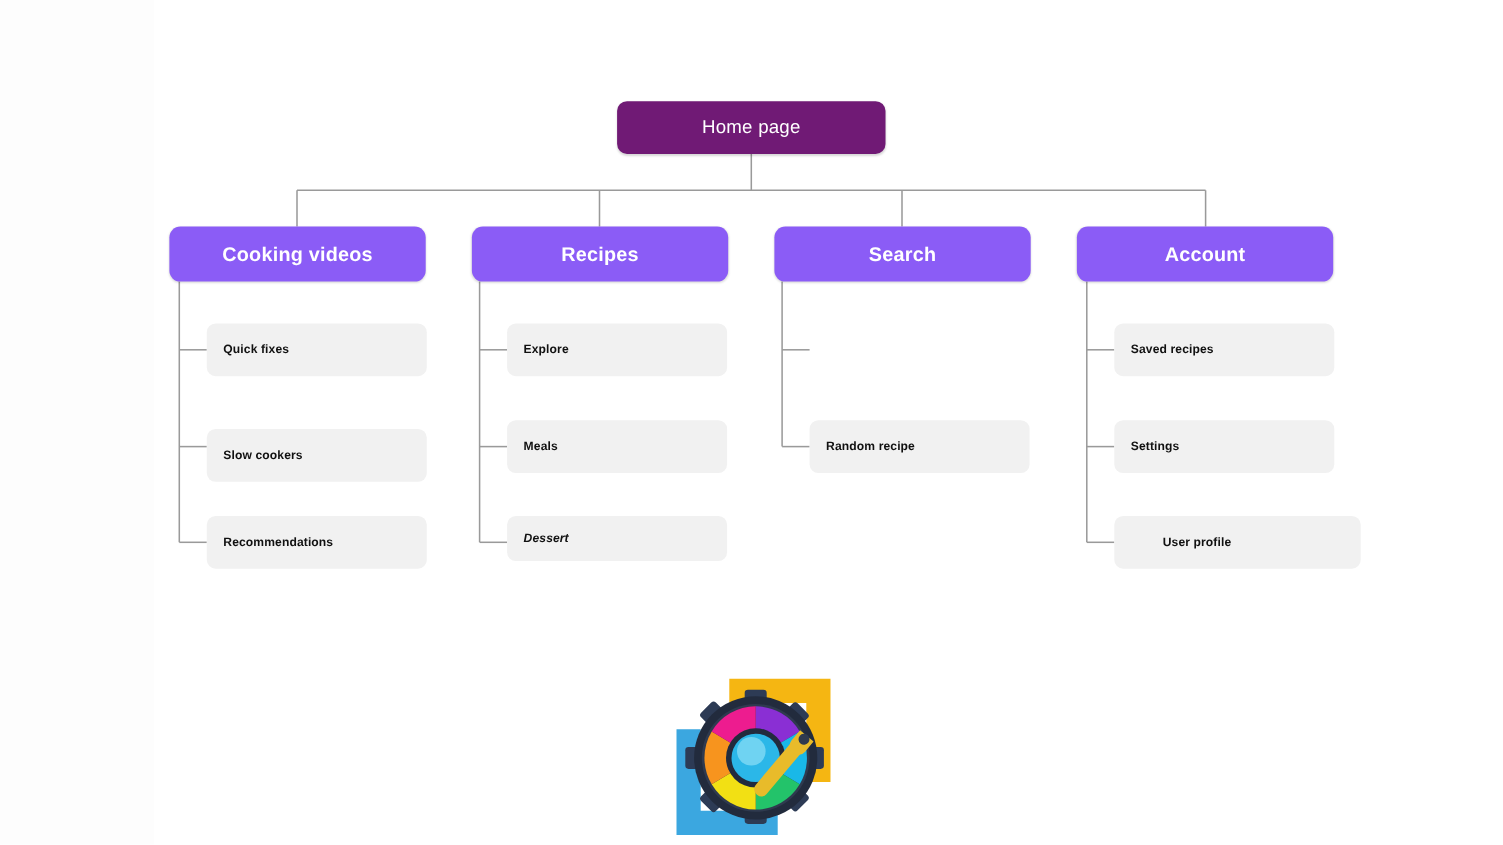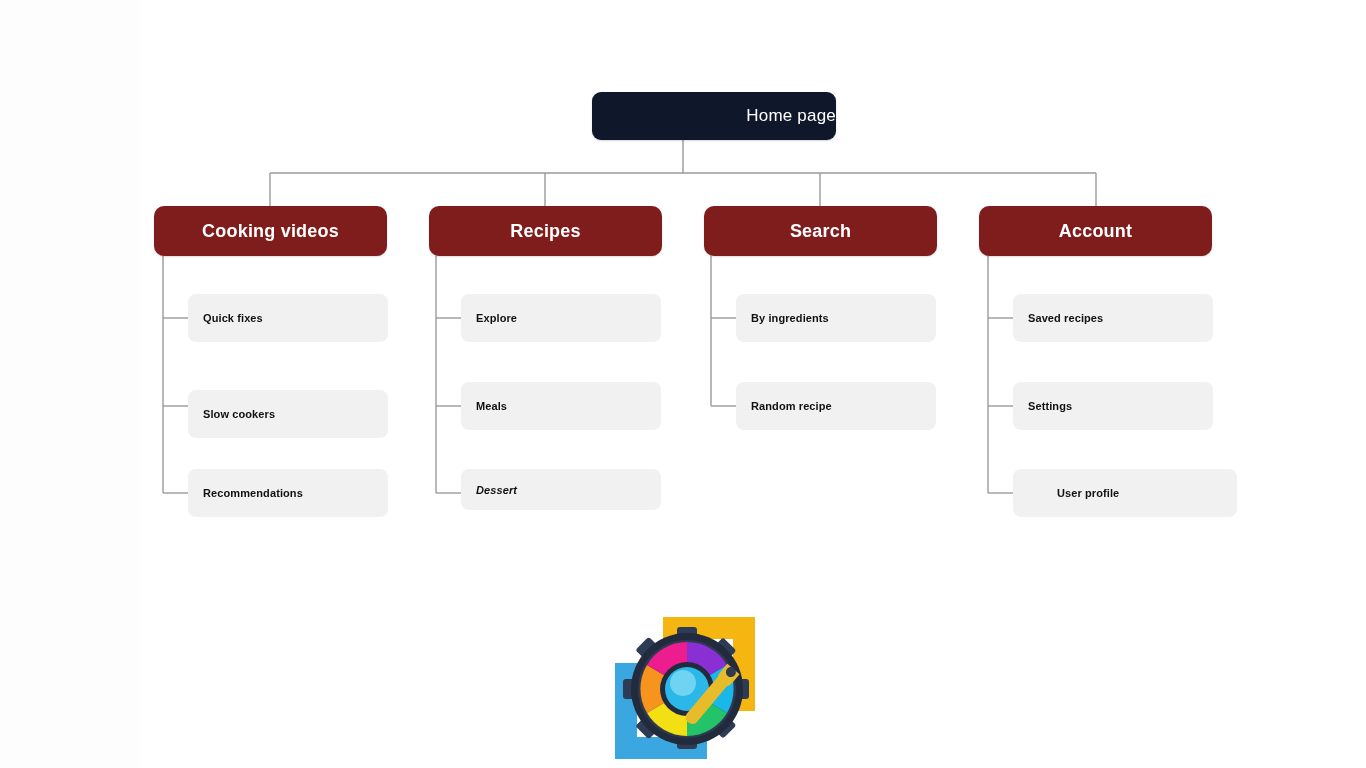--- a/index.html
+++ b/index.html
@@ -55,31 +55,30 @@
 
   
   .node {
     position: absolute;
     display: flex;
     align-items: center;
     border-radius: 9px;
     white-space: nowrap;
   }
   .node.root {
-    background: #0f172a;
+    background: #701a75;
     color: #ffffff;
-    justify-content: flex-end;
+    justify-content: center;
     font-size: 17px;
     font-weight: 500;
     letter-spacing: .2px;
     box-shadow: 0 1px 2px rgba(0,0,0,0.16);
-    margin-left: 31px;
   }
   .node.branch {
-    background: #7f1d1d;
+    background: #8b5cf6;
     color: #ffffff;
     justify-content: center;
     font-size: 18px;
     font-weight: 700;
     letter-spacing: .2px;
     border-radius: 10px;
     box-shadow: 0 1px 2px rgba(0,0,0,0.14);
     text-align: right;
   }
   .node.leaf {
@@ -166,23 +165,20 @@
   </div>
   <div class="node leaf" style="left:461px; top:382px; width:200px; height:48px;">
     <span>Meals</span>
   </div>
   <div class="node leaf" style="left:461px; top:469px; width:200px; height:41px;font-style:italic;">
     <span>Dessert</span>
   </div>
 
   <div class="node branch" style="left:704px; top:206px; width:233px; height:50px;">
     <span>Search</span>
-  </div>
-  <div class="node leaf" style="left:736px; top:294px; width:200px; height:48px;">
-    <span>By ingredients</span>
   </div>
   <div class="node leaf" style="left:736px; top:382px; width:200px; height:48px;">
     <span>Random recipe</span>
   </div>
 
   <div class="node branch" style="left:979px; top:206px; width:233px; height:50px;">
     <span>Account</span>
   </div>
   <div class="node leaf" style="left:1013px; top:294px; width:200px; height:48px;">
     <span>Saved recipes</span>

